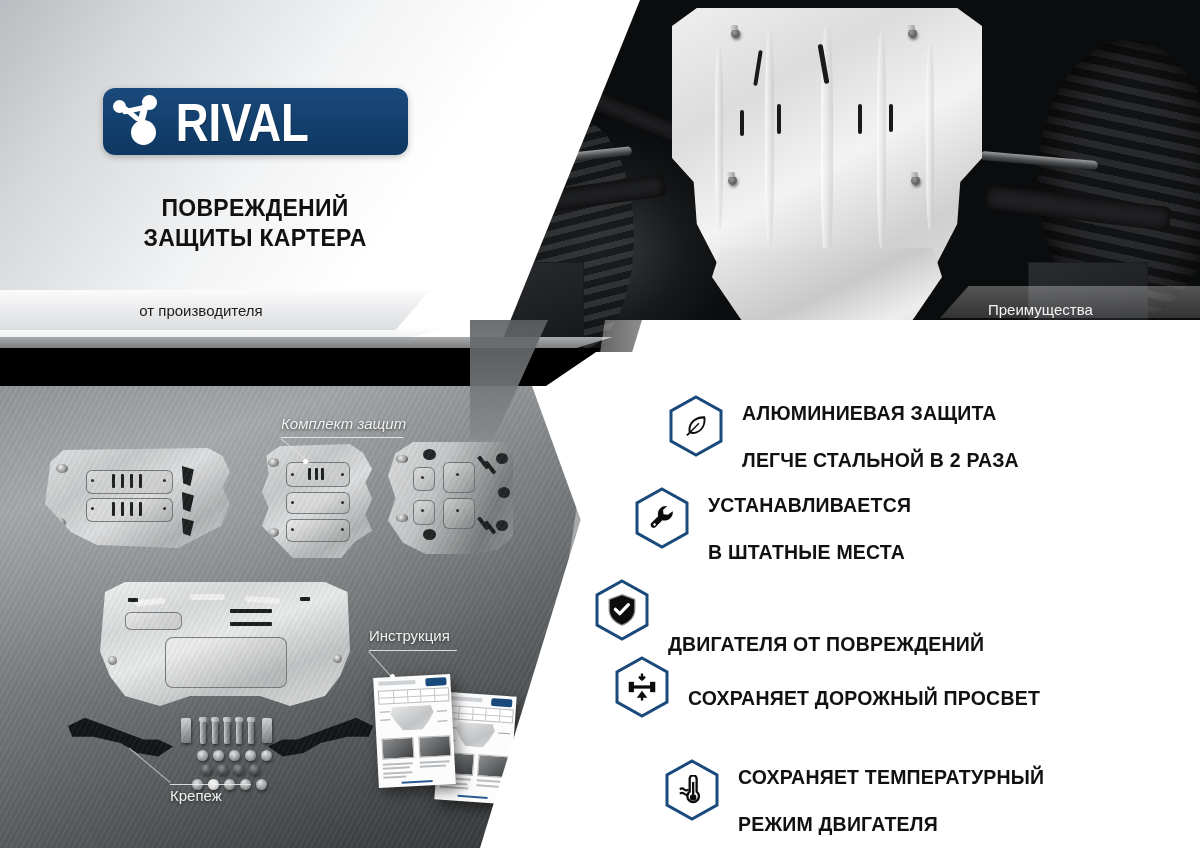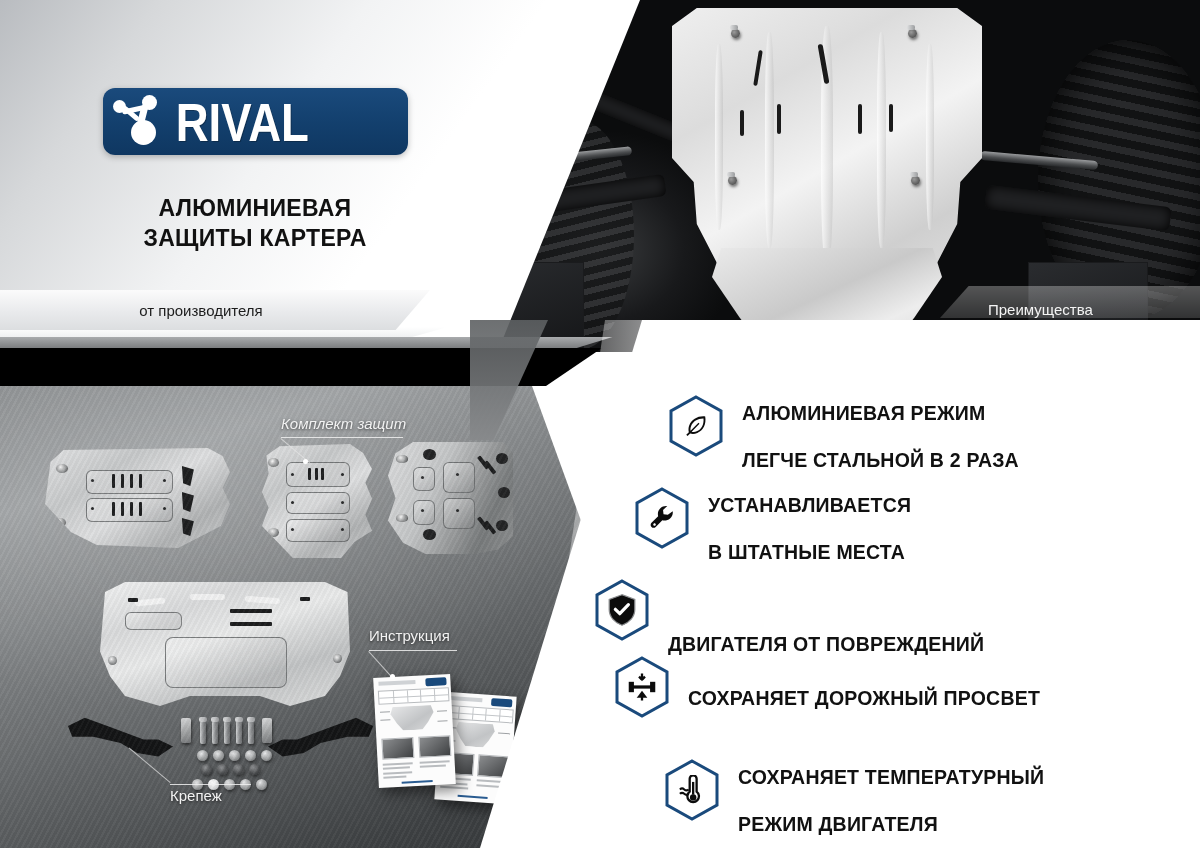--- a/index.html
+++ b/index.html
@@ -321,21 +321,21 @@
       <div class="node" style="left:31px;top:1px;width:15px;height:15px;"></div>
       <div class="node" style="left:20px;top:26px;width:25px;height:25px;"></div>
       <div class="bar" style="left:11px;top:13px;width:26px;height:5px;transform:rotate(-12deg);"></div>
       <div class="bar" style="left:28px;top:11px;width:7px;height:22px;transform:rotate(14deg);"></div>
       <div class="bar" style="left:10px;top:17px;width:20px;height:5px;transform:rotate(40deg);"></div>
     </div>
     <div class="logo-word">RIVAL</div>
   </div>
 
   <div class="hero-title">
-    <div>АЛЮМИНИЕВАЯ</div>
+    <div>ПОВРЕЖДЕНИЙ</div>
     <div>ЗАЩИТЫ КАРТЕРА</div>
   </div>
 
   <div class="subtitle-edge"></div>
   <div class="subtitle-bar">
     <span>от производителя</span>
   </div>
 
   <div class="gray-strip"></div>
   <div class="black-strip"></div>
@@ -537,21 +537,21 @@
   <div class="b-row" style="left:668px;top:378px;">
     <div class="hexi">
       <svg width="56" height="62" viewBox="0 0 56 62">
         <polygon points="28,2 53,16 53,46 28,60 3,46 3,16" fill="none" stroke="#1a4a7c" stroke-width="3"></polygon>
       </svg>
       <svg class="glyph" width="26" height="26" viewBox="0 0 24 24">
         <path d="M20.5 3.2c-6.6-0.7-12.5 2.6-14.7 8.1-0.9 2.3-0.9 4.6-0.4 6.4L3 20.1l1.2 1.2 2.4-2.4c1.9 0.6 4.3 0.5 6.6-0.5 5.4-2.3 8.5-8.2 7.3-15.2zM8 17.2l7.2-7.3-0.9-0.9L7 16.3c-0.2-1.3-0.1-2.9 0.5-4.4 1.7-4.3 6.2-7 11.4-6.9 0.6 5.4-1.9 10.1-6.2 11.9-1.6 0.7-3.3 0.7-4.7 0.3z" fill="#0c0c0c"></path>
       </svg>
     </div>
     <div class="b-text">
-      <span>АЛЮМИНИЕВАЯ РЕЖИМ</span><br>
+      <span>АЛЮМИНИЕВАЯ ЗАЩИТА</span><br>
       <span>ЛЕГЧЕ СТАЛЬНОЙ В 2 РАЗА</span>
     </div>
   </div>
 
   <div class="b-row" style="left:634px;top:470px;">
     <div class="hexi">
       <svg width="56" height="62" viewBox="0 0 56 62">
         <polygon points="28,2 53,16 53,46 28,60 3,46 3,16" fill="none" stroke="#1a4a7c" stroke-width="3"></polygon>
       </svg>
       <svg class="glyph" width="28" height="28" viewBox="0 0 24 24">

